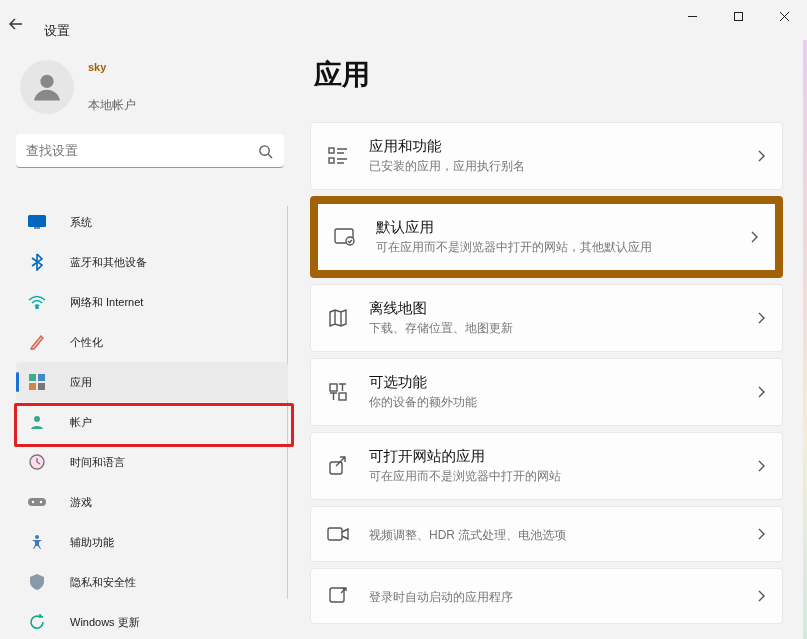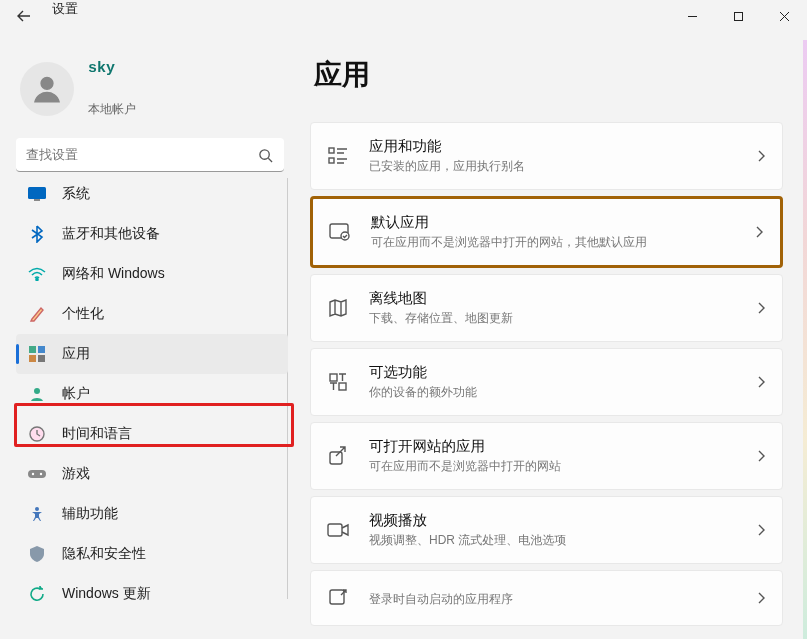--- a/index.html
+++ b/index.html
@@ -6,22 +6,21 @@
   body {
     width: 807px; height: 639px;
     font-family: "Segoe UI", "Microsoft YaHei", sans-serif;
     background: #f3f3f3;
     overflow: hidden;
     position: relative;
   }
   .titlebar {
     height: 40px;
     display: flex;
-    align-items: flex-start;
-    padding-left: 8px;
+    align-items: flex-end;
   }
   .back-btn {
     width: 32px; height: 32px;
     display:flex; align-items:center; justify-content:center;
     border-radius: 4px;
   }
   .back-btn svg { stroke: #333; }
   .title { font-size: 13px; color: #222; margin-left: 12px; }
   .win-controls {
     position: absolute; top: 0; right: 0;
@@ -47,26 +46,26 @@
     padding: 12px 0 18px 4px;
   }
   .avatar {
     width: 54px; height: 54px;
     border-radius: 50%;
     background: #e6e6e6;
     display:flex; align-items:center; justify-content:center;
   }
   .avatar svg { stroke:#888; fill:#888; }
   .profile-text { margin-left: 14px; }
-  .profile-name { font-size: 15px; font-weight:600; color:#0f766e;font-family:Liberation Mono, monospace; }
+  .profile-name { font-size: 11px; font-weight:600; color:#a16207; }
   .profile-sub { font-size: 12px; color:#666;margin-top:24px; }
 
   .search {
     position: relative;
-    margin: 2px 4px 2px 0;
+    margin: 2px 4px 34px 0;
   }
   .search input {
     width: 100%;
     height: 34px;
     border: none;
     border-bottom: 1px solid #999;
     border-radius: 4px;
     padding: 0 36px 0 10px;
     font-size: 13px;
     background: #fff;
@@ -81,23 +80,24 @@
   .nav { flex:1; overflow:hidden; position:relative; }
   .nav-scroll-line {
     position:absolute; right:0; top:4px; bottom:40px;
     width:1px; background:#ccc;
   }
   .nav-item {
     display:flex; align-items:center;
     height: 40px;
     padding: 0 8px 0 10px;
     border-radius: 4px;
-    font-size: 14px;
+    font-size: 11px;
     color:#222;
     position:relative;
+    gap:8px;
   }
   .nav-item.selected { background:#eaeaea; }
   .nav-item.selected::before {
     content:""; position:absolute; left:0; top:10px; bottom:10px;
     width:3px; background:#1a6fd8; border-radius:2px;
   }
   .nav-ic {
     width:22px; height:22px; margin-right:14px;
     display:flex; align-items:center; justify-content:center;
   }
@@ -115,21 +115,21 @@
   .page-title { font-size: 28px; font-weight:600; color:#111; margin-bottom: 28px; padding-left:4px; }
   .cards { display:flex; flex-direction:column; gap:6px; }
   .card {
     background:#fdfdfd;
     border:1px solid #e8e8e8;
     border-radius:4px;
     display:flex; align-items:center;
     padding: 14px 12px 14px 14px;
     position:relative;
   }
-  .card.highlighted { border:3px solid #a16207; }
+  .card.highlighted { border:8px solid #a16207; }
   .card-ic {
     width:26px; height:26px; margin-right:18px;
     display:flex; align-items:center; justify-content:center;
     color:#555;
   }
   .card-txt { flex:1; }
   .card-title { font-size:14.5px; color:#111; }
   .card-sub { font-size:12px; color:#777; margin-top:2px; }
   .chev { width:18px; height:18px; display:flex; align-items:center; justify-content:center; }
   .chev svg { stroke:#555; }
@@ -214,21 +214,21 @@
           </span>
         <span>蓝牙和其他设备</span>
       </div>
       <div class="nav-item">
         <span class="nav-ic">
             <svg width="18" height="14" viewBox="0 0 18 14" fill="none" stroke="#0aa" stroke-width="1.6">
               <path d="M1 5 Q9 -2 17 5 M4 8 Q9 3 14 8 M7 11 Q9 9 11 11"></path>
               <circle cx="9" cy="12.5" r="1" fill="#0aa"></circle>
             </svg>
           </span>
-        <span>网络和 Windows</span>
+        <span>网络和 Internet</span>
       </div>
       <div class="nav-item">
         <span class="nav-ic">
             <svg width="16" height="16" viewBox="0 0 16 16" fill="none" stroke="#c66" stroke-width="1.4">
               <path d="M3 13 L12 2 L14 4 L5 15 L2 15 Z" fill="#fc8"></path>
             </svg>
           </span>
         <span>个性化</span>
       </div>
       <div class="nav-item selected">
@@ -396,21 +396,20 @@
       </div>
 
       <div class="card">
         <div class="card-ic">
             <svg width="22" height="16" viewBox="0 0 22 16" fill="none" stroke="#555" stroke-width="1.4">
               <rect x="1" y="2" width="14" height="12" rx="2"></rect>
               <path d="M15 6 L21 3 V13 L15 10"></path>
             </svg>
           </div>
         <div class="card-txt">
-          <div class="card-title">视频播放</div>
           <div class="card-sub">视频调整、HDR 流式处理、电池选项</div>
         </div>
         <div class="chev">
             <svg width="10" height="14" viewBox="0 0 10 14" fill="none" stroke-width="1.4">
               <path d="M3 2 L8 7 L3 12"></path>
             </svg>
           </div>
       </div>
 
       <div class="card">

